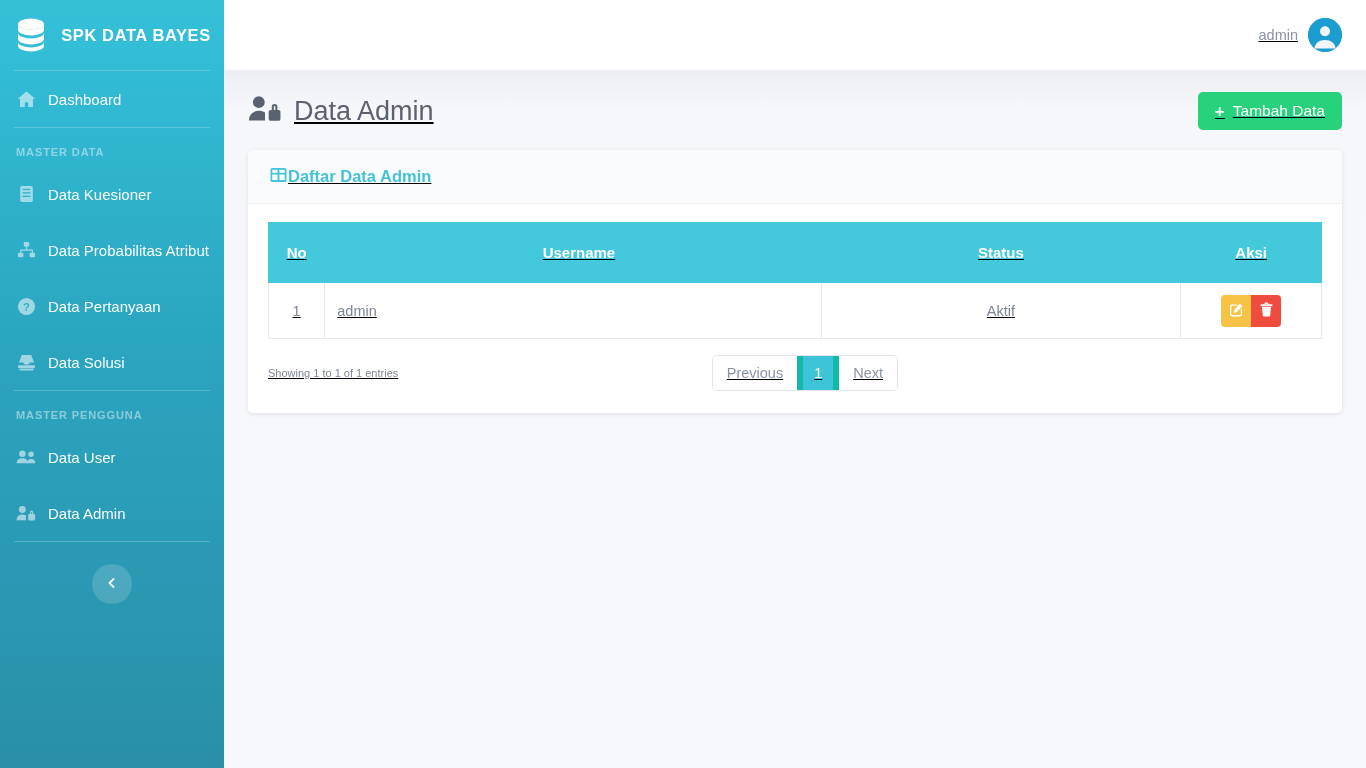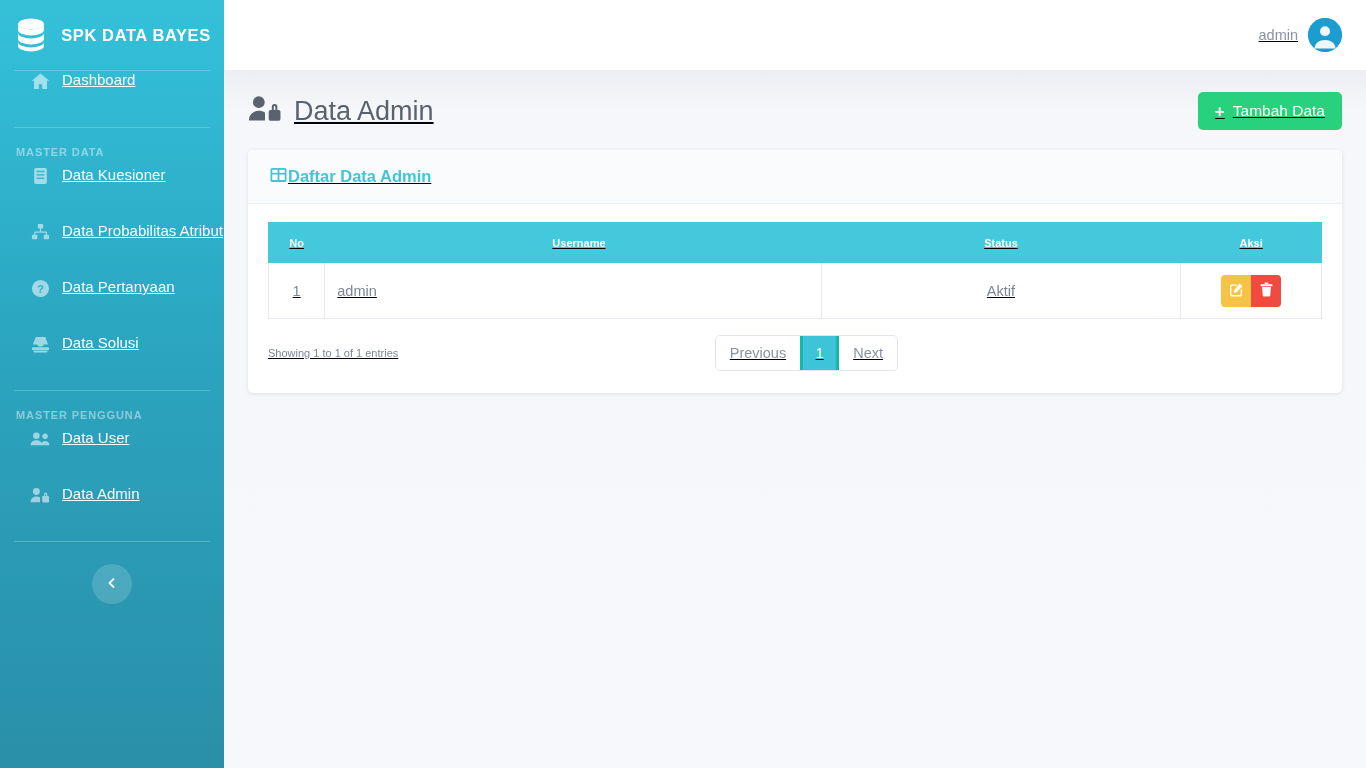--- a/index.html
+++ b/index.html
@@ -33,29 +33,28 @@
     line-height: 1.25;
     text-align: center;
     flex: 1;
   }
   .sb-divider {
     height: 1px;
     background: rgba(255,255,255,0.22);
     margin: 0 14px;
   }
   .nav-item {
-    display: flex; align-items: flex-start;
+    display: flex; align-items: center;
     gap: 12px;
     height: 56px;
-    padding: 0 30px;
+    padding: 0 16px;
     color: #ffffff;
     font-size: 15px;
     cursor: pointer;
     white-space: nowrap;
-    text-decoration: underline;
   }
   .nav-item .ic {
     width: 20px; height: 20px; flex: 0 0 20px;
     display: flex; align-items: center; justify-content: center;
     opacity: 0.55;
   }
   .nav-item .ic svg { display: block; }
   .nav-label { opacity: 0.97; }
   .nav-heading {
     color: rgba(255,255,255,0.45);
@@ -160,23 +159,23 @@
     border-radius: 4px;
     padding: 0 8px;
     font-size: 14px;
     font-family: "Liberation Sans", sans-serif;
   }
 
   table.dt { width: 100%; border-collapse: collapse; table-layout: fixed; }
   table.dt thead th {
     background: #44c8dc;
     color: #ffffff;
-    font-size: 11px;
+    font-size: 15px;
     font-weight: bold;
-    height: 40px;
+    height: 60px;
     text-align: center;
     border: 1px solid #44c8dc;
   }
   table.dt tbody td {
     height: 56px;
     border: 1px solid #e6e9ee;
     color: #7d8696;
     font-size: 14.5px;
     vertical-align: middle;
   }
@@ -203,21 +202,21 @@
   .dt-info { color: #7d8696; font-size: 11px; }
   .pagination { display: flex; border: 1px solid #e1e5ea; border-radius: 5px; overflow: hidden; margin-right: 424px; }
   .pg-btn {
     height: 34px; min-width: 46px;
     padding: 0 14px;
     display: flex; align-items: center; justify-content: center;
     font-size: 14.5px;
     color: #8a92a6;
     background: #fff;
     cursor: pointer;
-    border-right: 3px solid #14b8a6;
+    border-right: 6px solid #14b8a6;
   }
   .pg-btn:last-child { border-right: none; }
   .pg-btn.active { background: #3ec4d8; color: #ffffff; min-width: 36px; padding: 0; }
 </style>
 </head>
 <body>
 
 <div id="app">
 
   <aside class="sidebar">

